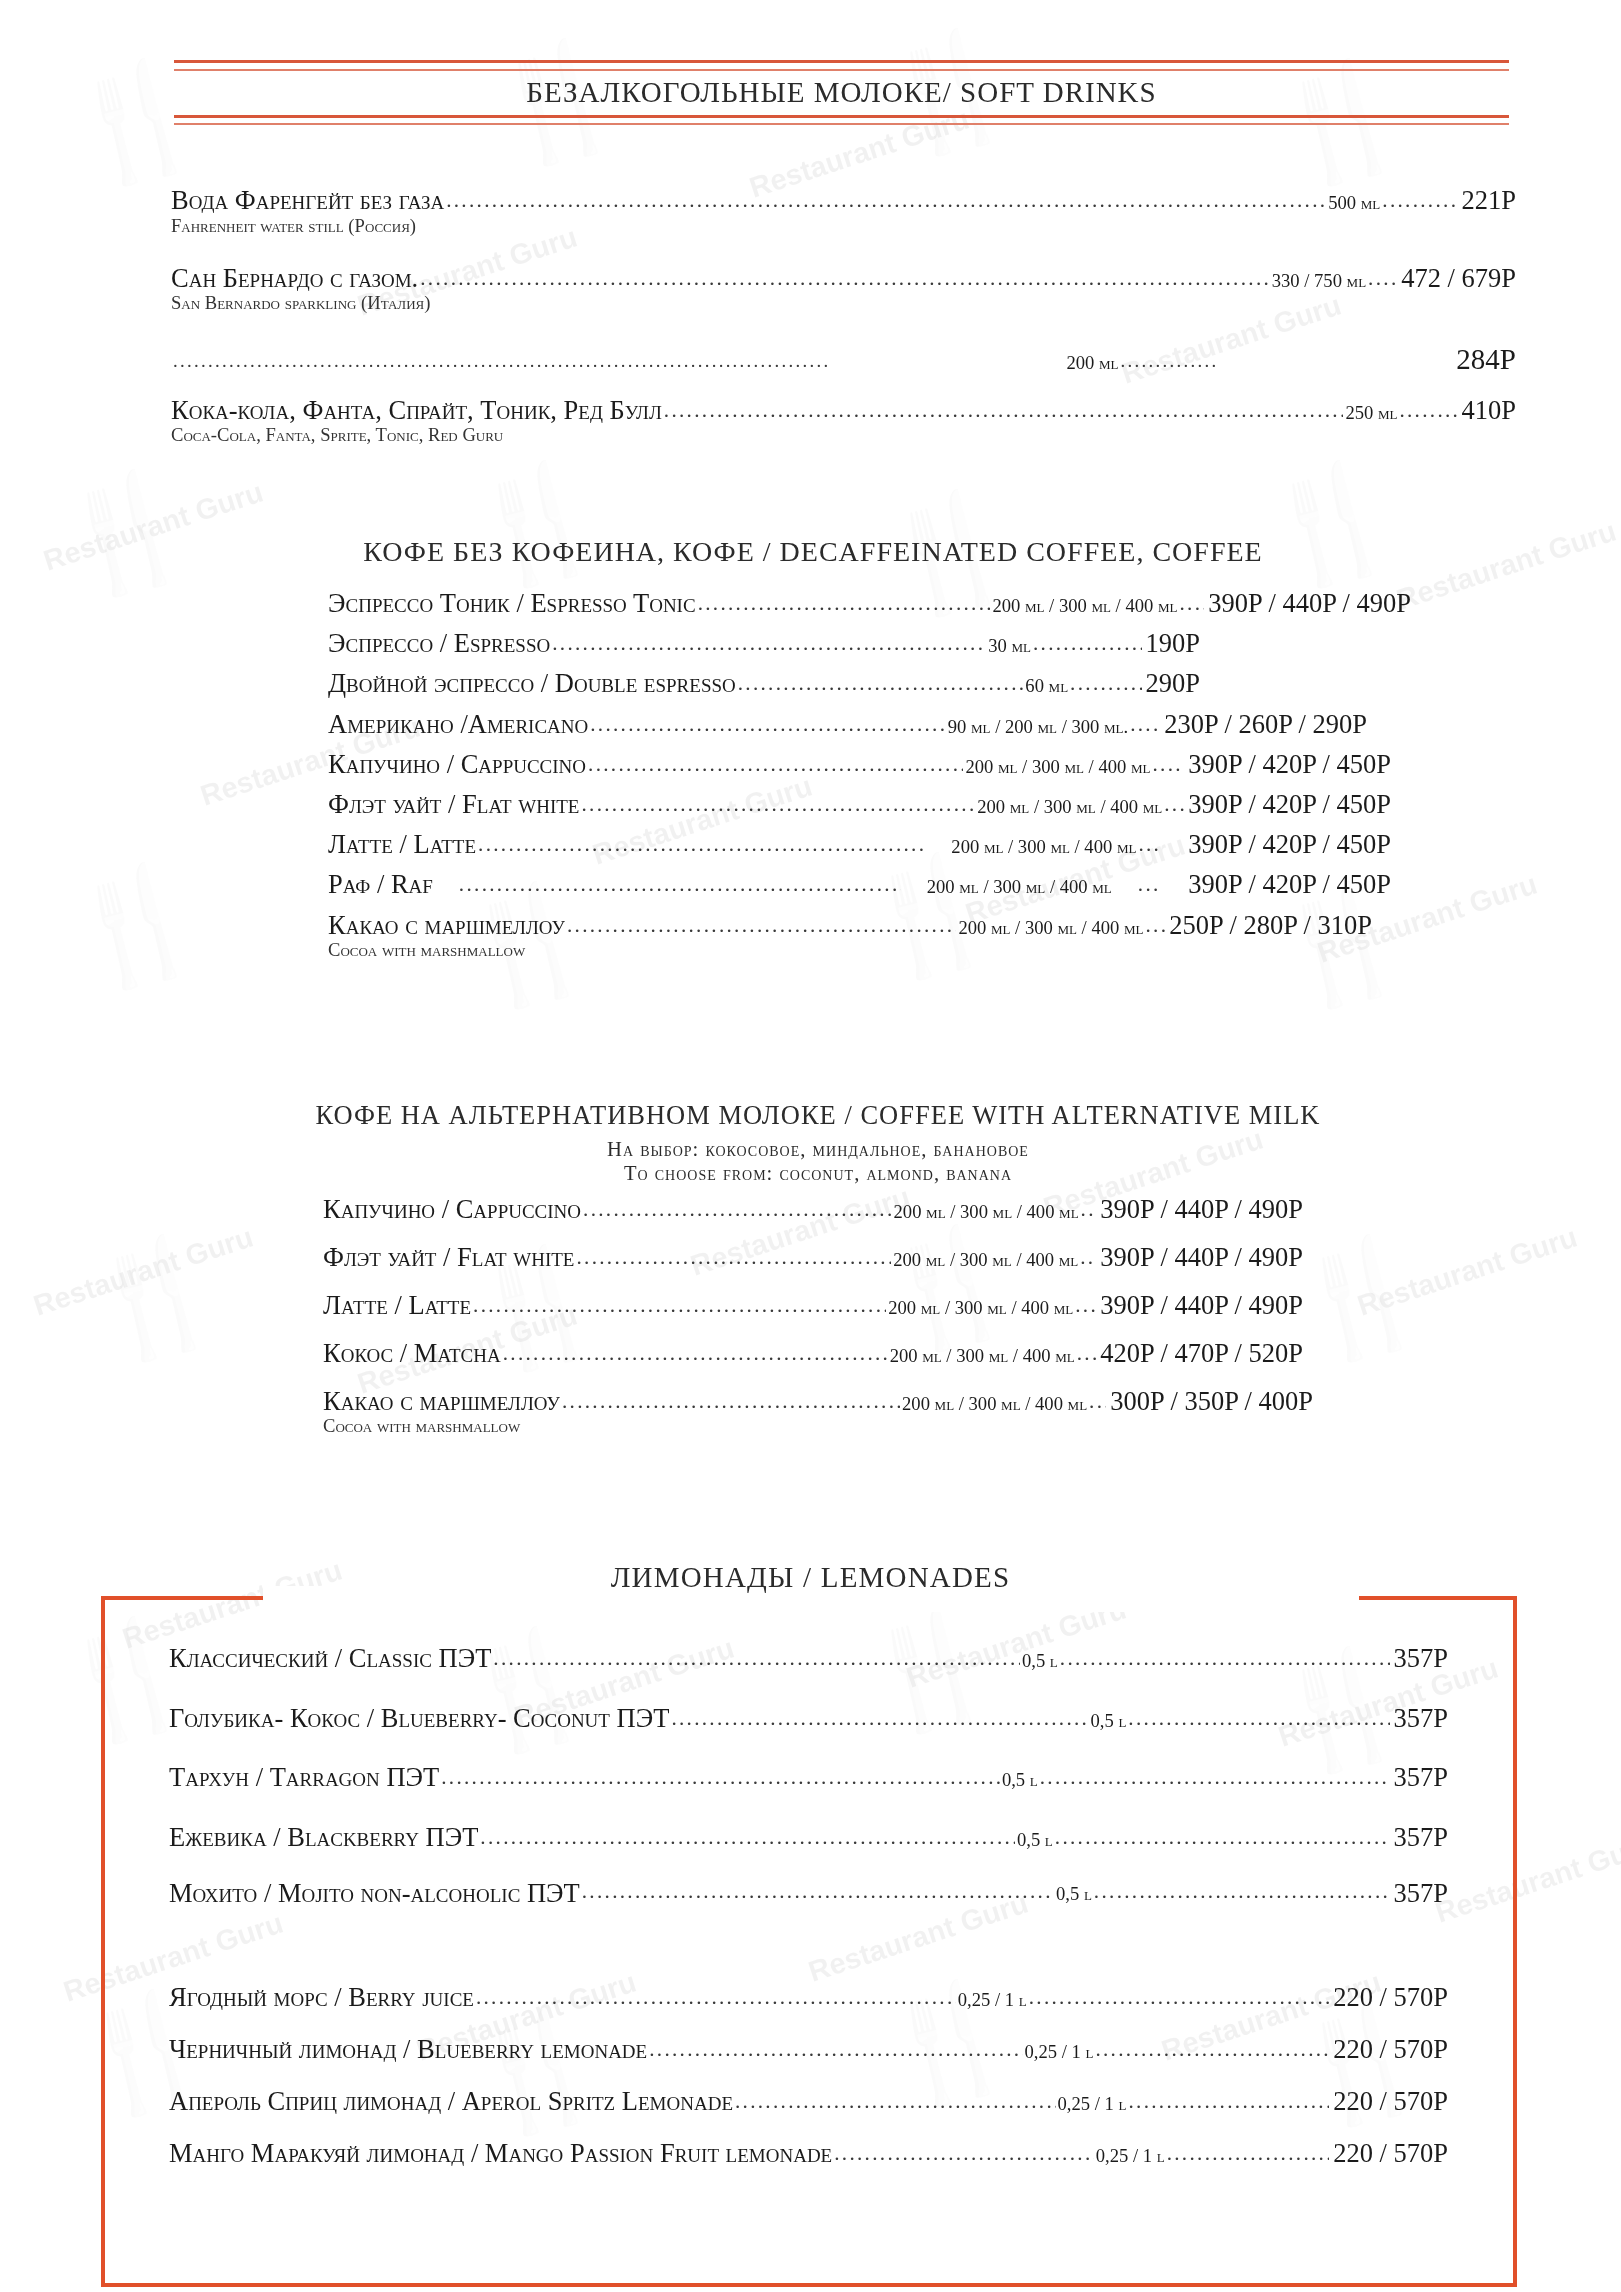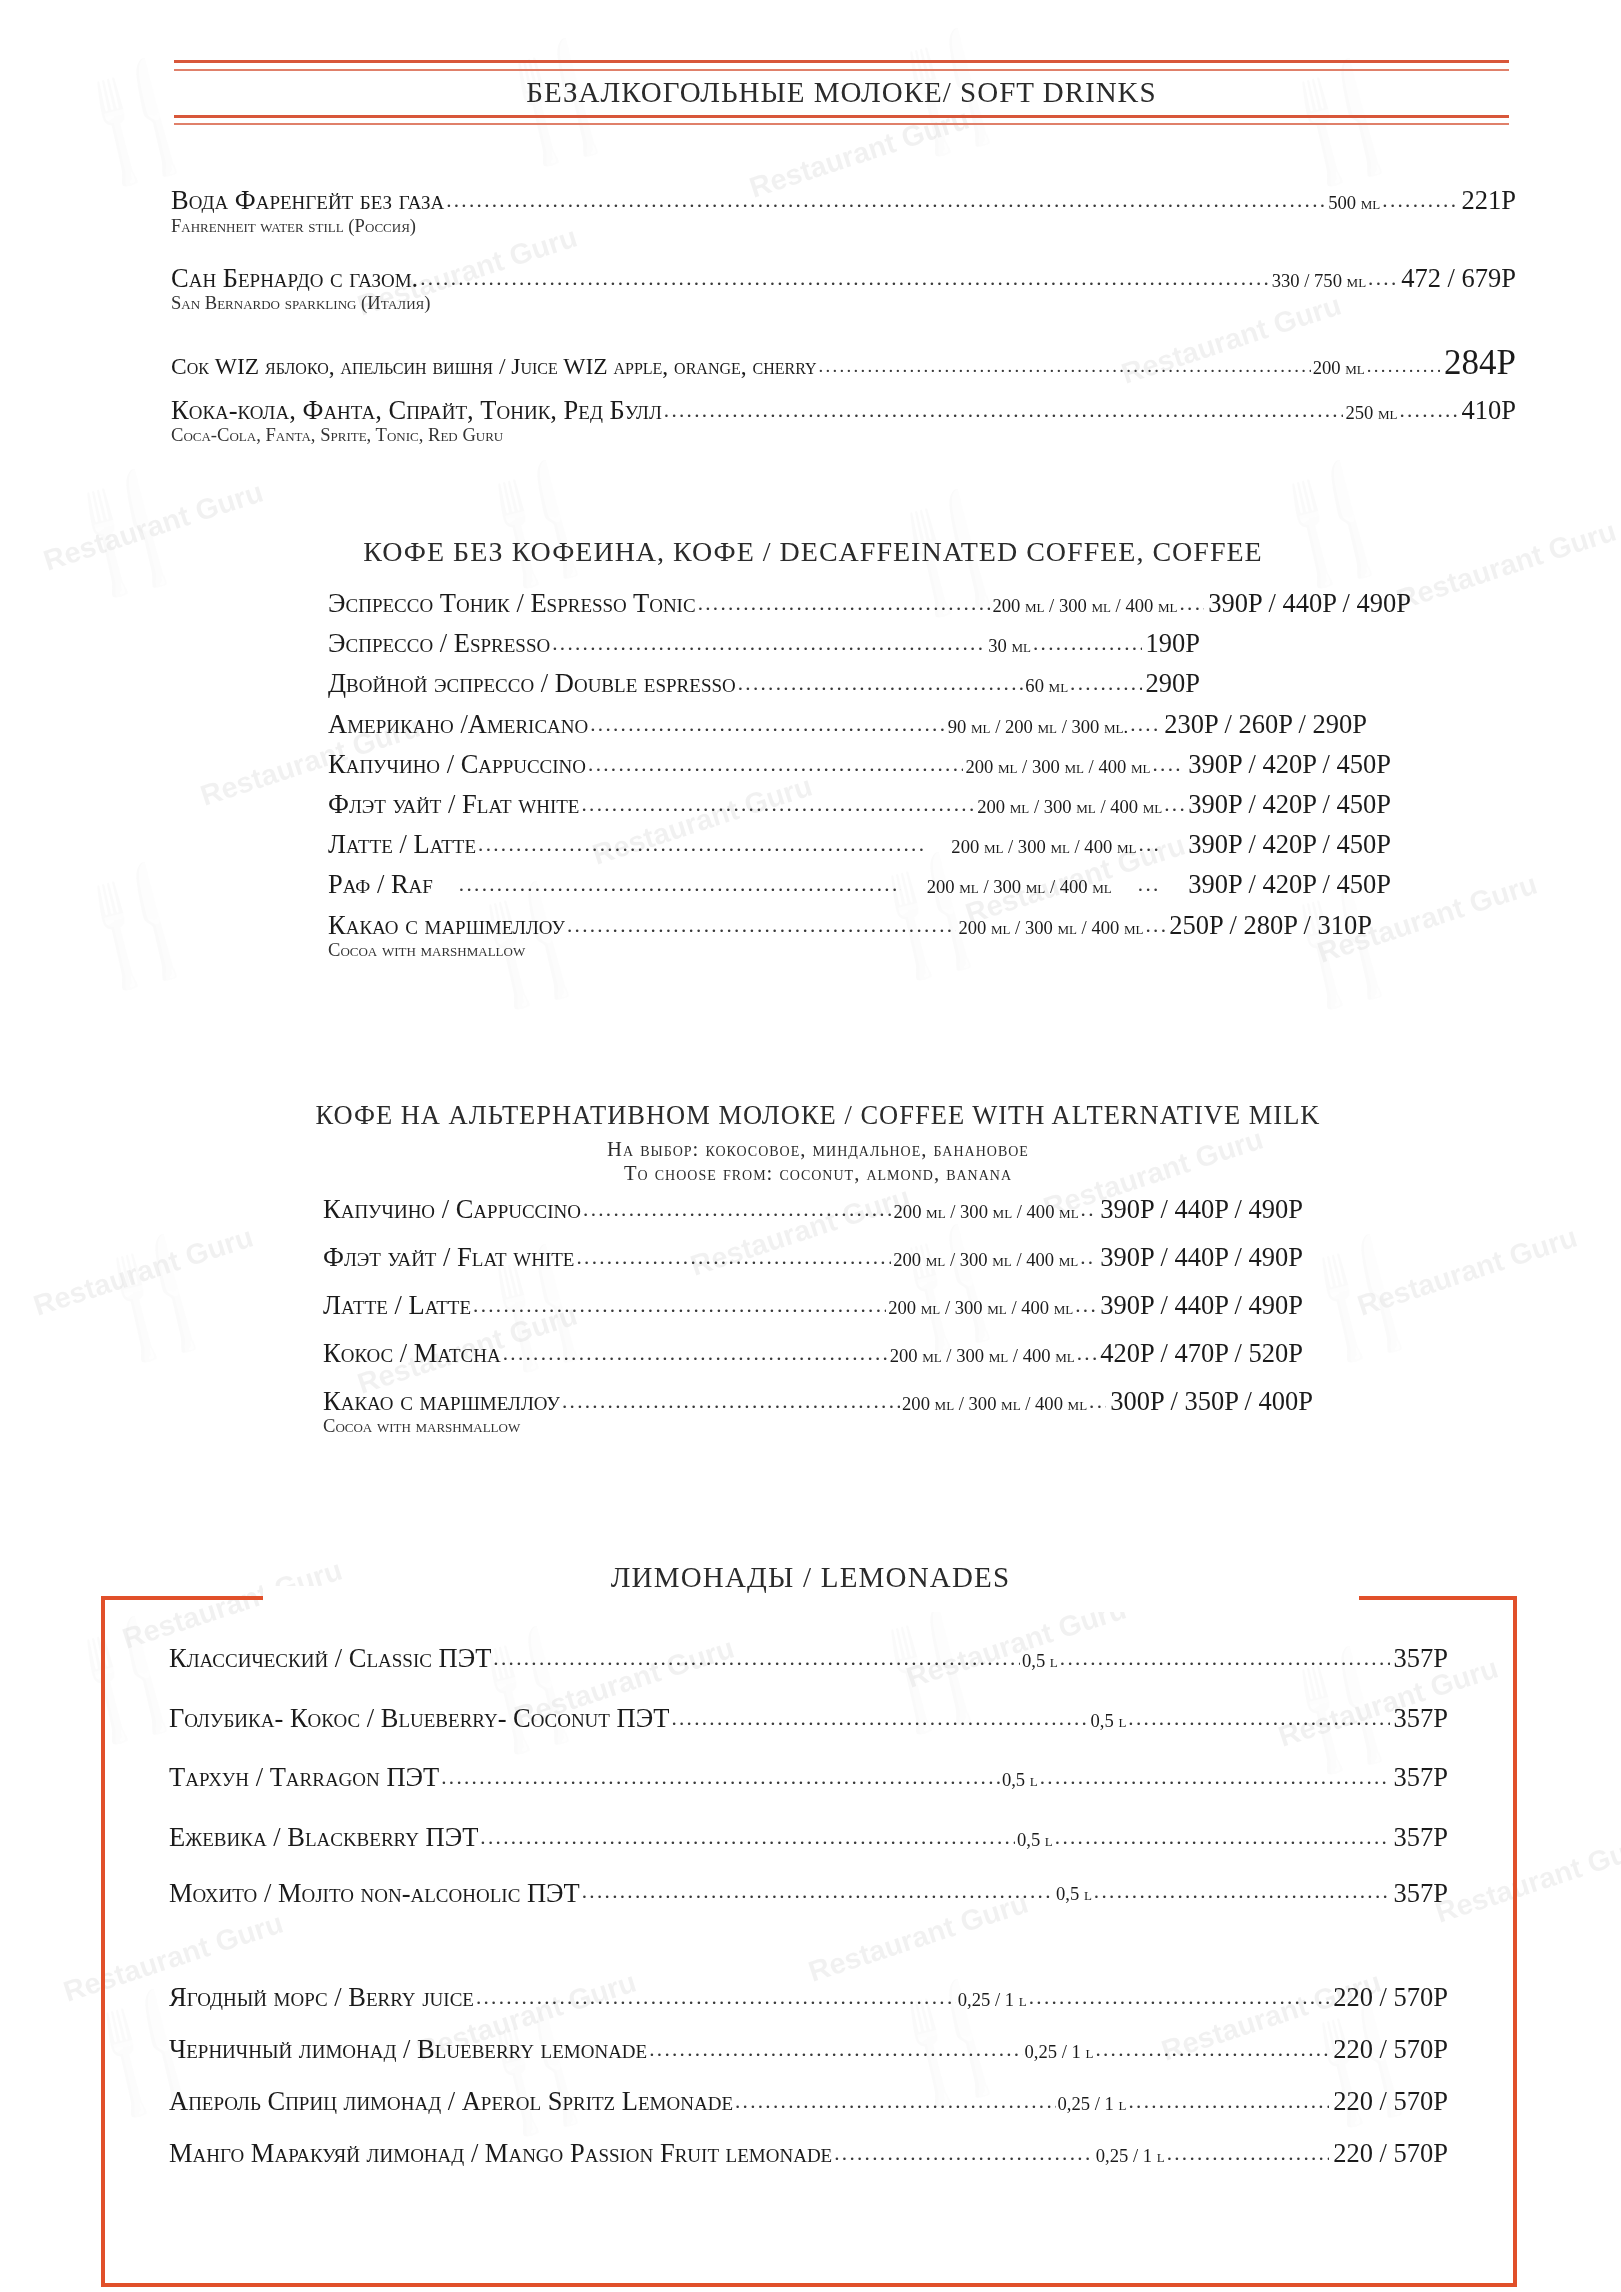--- a/index.html
+++ b/index.html
@@ -189,25 +189,24 @@
   <div class="row big" style="left:171px;width:1345px;top:263px;">
     <span class="nm">Сан Бернардо с газом.</span>
     <span class="lead">.....................................................................................................................</span>
     <span class="vol small">330 / 750 ml</span>
     <span class="lead">....</span>
     <span class="price">472 / 679P</span>
   </div>
   <div class="sub small" style="left:171px;top:292px;">San Bernardo sparkling  (Италия)</div>
 
   <div class="row" style="left:171px;width:1345px;top:343px;font-size:23.5px;">
-    <span class="nm">Сок WIZ яблоко, апельсин вишня / Juice WIZ apple, orange, cherry</span>
     <span class="lead">..............................................................................................</span>
     <span class="vol small">200 ml</span>
     <span class="lead">..............</span>
-    <span class="price" style="font-size:35px;">284P</span>
+    <span class="price" style="font-size:29px;">284P</span>
   </div>
 
   <div class="row big" style="left:171px;width:1345px;top:395px;">
     <span class="nm">Кока-кола, Фанта, Спрайт, Тоник, Ред Булл</span>
     <span class="lead">.....................................................................................................................</span>
     <span class="vol small">250 ml</span>
     <span class="lead">..........</span>
     <span class="price">410P</span>
   </div>
   <div class="sub small" style="left:171px;top:424px;">Coca-Cola, Fanta, Sprite, Tonic, Red Guru</div>

